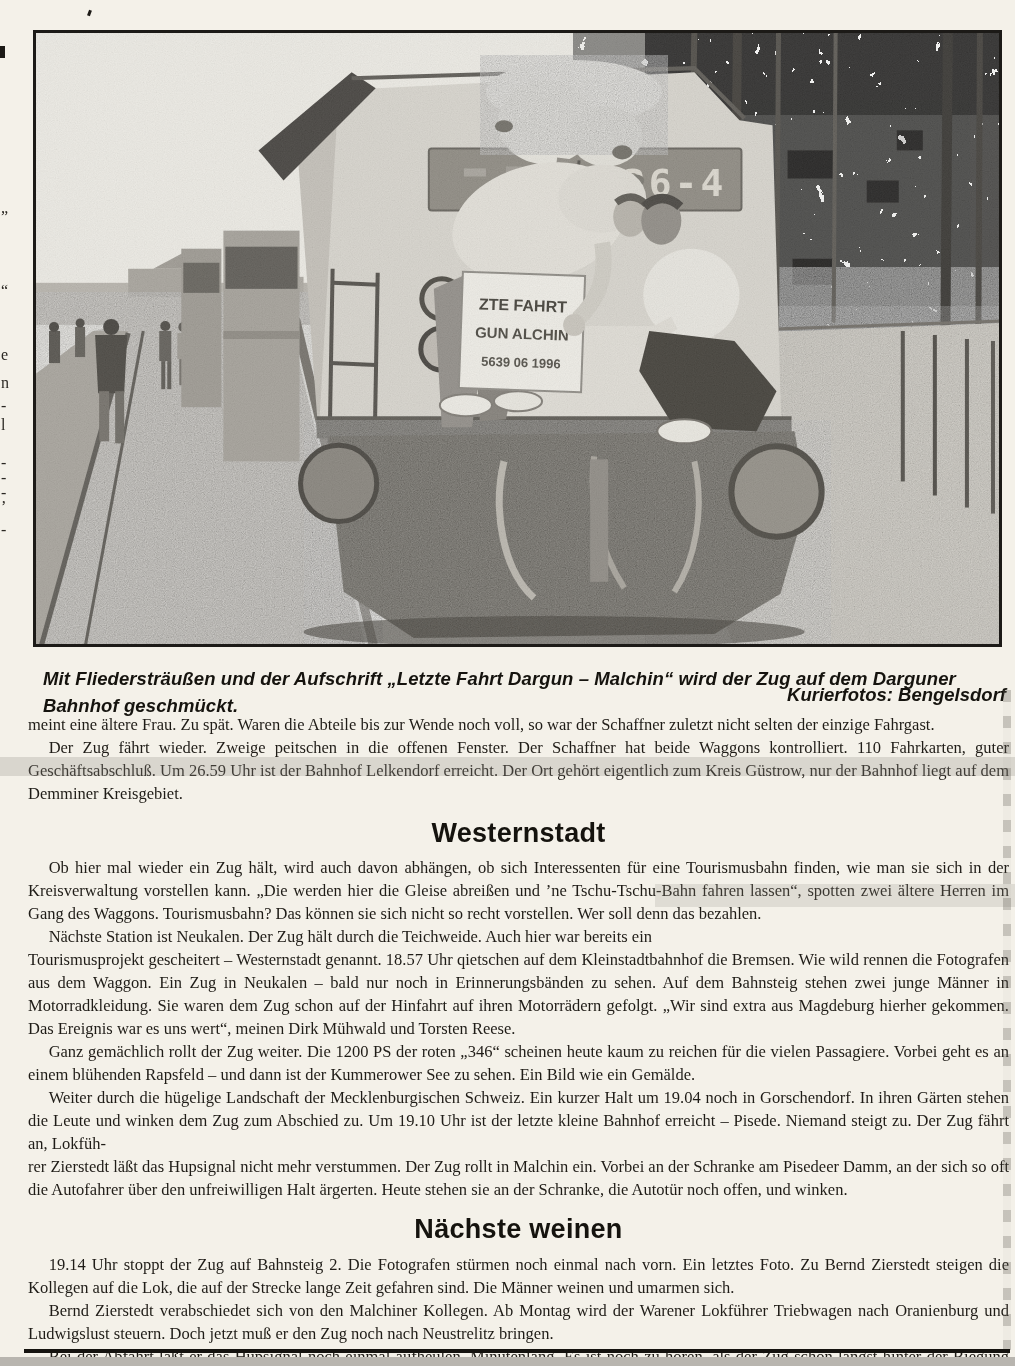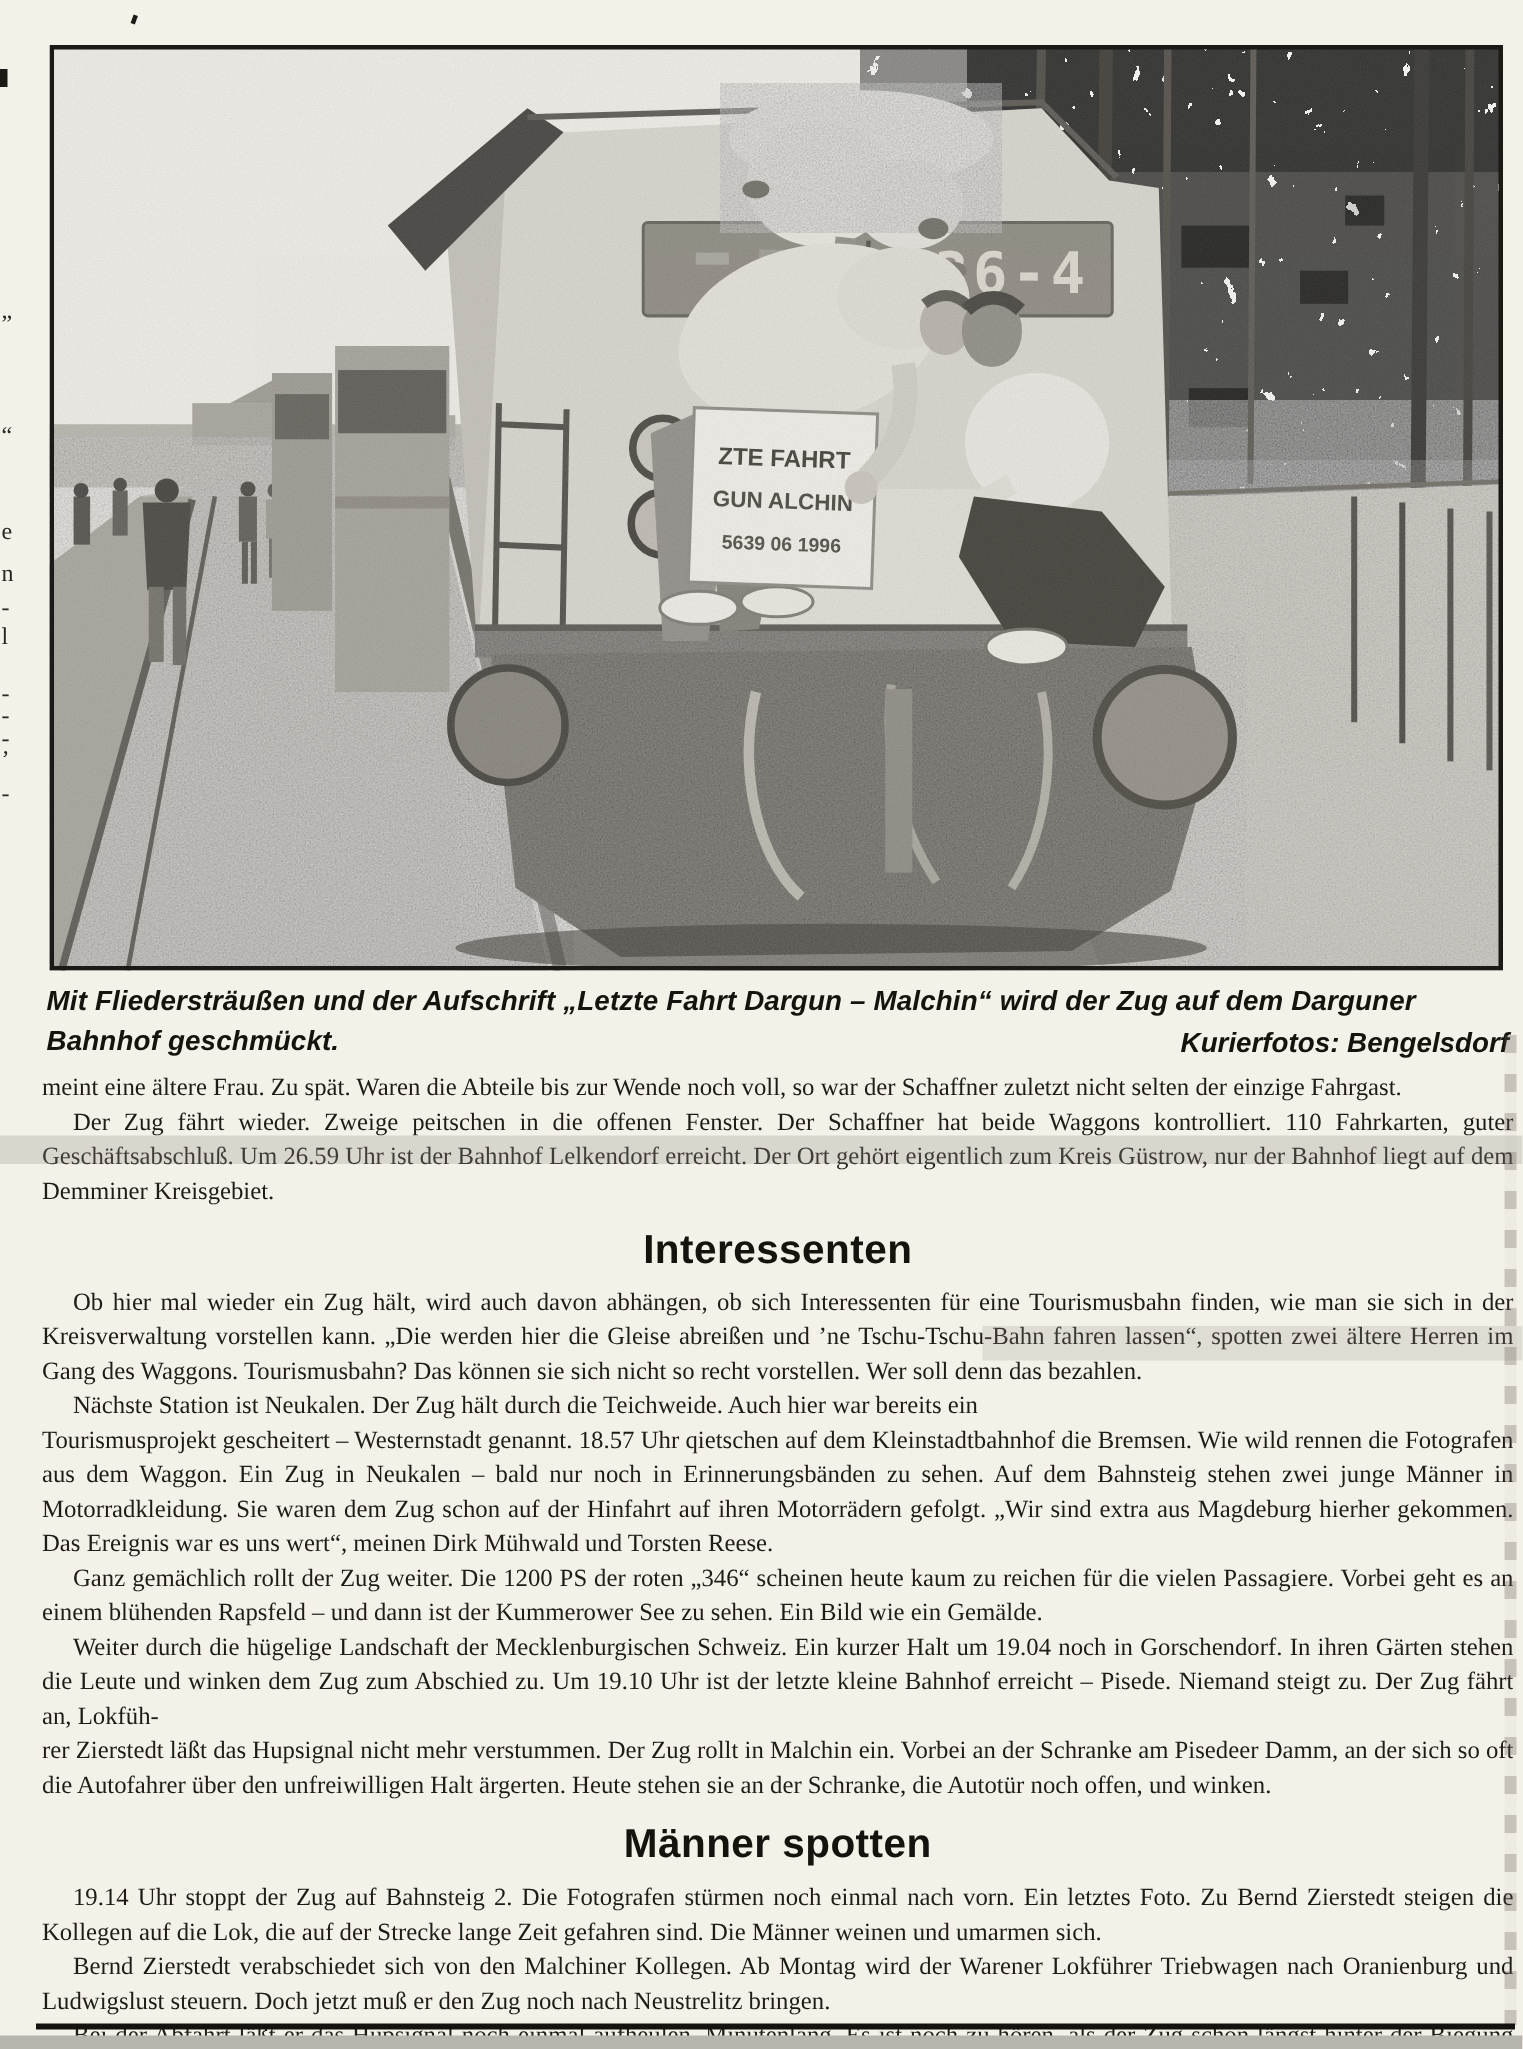--- a/index.html
+++ b/index.html
@@ -28,21 +28,21 @@
     background:repeating-linear-gradient(180deg,rgba(92,88,80,.30) 0 12px,rgba(92,88,80,.04) 12px 26px);
   }
 
   
   .photo{position:absolute;left:33px;top:30px;width:969px;height:617px;}
   .photo svg{display:block;width:100%;height:100%;}
 
   
   .caption{position:absolute;left:31px;top:653px;width:977px;height:58px;}
   .cap-text{
-    margin:0;font:italic 700 18.5px/27px "Liberation Sans", sans-serif;
+    margin:12px;font:italic 700 18.5px/27px "Liberation Sans", sans-serif;
     color:#15130e;letter-spacing:.1px;
   }
   .cap-credit{
     position:absolute;right:2px;top:28px;margin:0;
     font:italic 700 18.5px/27px "Liberation Sans", sans-serif;color:#15130e;
   }
 
   
   .article{
     position:absolute;left:28px;top:713px;width:981px;height:646px;
@@ -279,32 +279,32 @@
 
   <div class="caption">
     <p class="cap-text">Mit Fliedersträußen und der Aufschrift „Letzte Fahrt Dargun – Malchin“ wird der Zug auf dem Darguner Bahnhof geschmückt.</p>
     <p class="cap-credit">Kurierfotos: Bengelsdorf</p>
   </div>
 
   <section class="article">
     <div class="col">
       <p class="para">meint eine ältere Frau. Zu spät. Waren die Abteile bis zur Wende noch voll, so war der Schaffner zuletzt nicht selten der einzige Fahrgast.</p>
       <p class="para ind">Der Zug fährt wieder. Zweige peitschen in die offenen Fenster. Der Schaffner hat beide Waggons kontrolliert. 110 Fahrkarten, guter Geschäftsabschluß. Um 26.59 Uhr ist der Bahnhof Lelkendorf erreicht. Der Ort gehört eigentlich zum Kreis Güstrow, nur der Bahnhof liegt auf dem Demminer Kreisgebiet.</p>
-      <h2 class="headline">Interessenten</h2>
+      <h2 class="headline">Westernstadt</h2>
       <p class="para ind">Ob hier mal wieder ein Zug hält, wird auch davon abhängen, ob sich Interessenten für eine Tourismusbahn finden, wie man sie sich in der Kreisverwaltung vorstellen kann. „Die werden hier die Gleise abreißen und ’ne Tschu-Tschu-Bahn fahren lassen“, spotten zwei ältere Herren im Gang des Waggons. Tourismusbahn? Das können sie sich nicht so recht vorstellen. Wer soll denn das bezahlen.</p>
       <p class="para ind">Nächste Station ist Neukalen. Der Zug hält durch die Teichweide. Auch hier war bereits ein</p>
     </div>
     <div class="col">
       <p class="para">Tourismusprojekt gescheitert – Westernstadt genannt. 18.57 Uhr qietschen auf dem Kleinstadtbahnhof die Bremsen. Wie wild rennen die Fotografen aus dem Waggon. Ein Zug in Neukalen – bald nur noch in Erinnerungsbänden zu sehen. Auf dem Bahnsteig stehen zwei junge Männer in Motorradkleidung. Sie waren dem Zug schon auf der Hinfahrt auf ihren Motorrädern gefolgt. „Wir sind extra aus Magdeburg hierher gekommen. Das Ereignis war es uns wert“, meinen Dirk Mühwald und Torsten Reese.</p>
       <p class="para ind">Ganz gemächlich rollt der Zug weiter. Die 1200 PS der roten „346“ scheinen heute kaum zu reichen für die vielen Passagiere. Vorbei geht es an einem blühenden Rapsfeld – und dann ist der Kummerower See zu sehen. Ein Bild wie ein Gemälde.</p>
       <p class="para ind">Weiter durch die hügelige Landschaft der Mecklenburgischen Schweiz. Ein kurzer Halt um 19.04 noch in Gorschendorf. In ihren Gärten stehen die Leute und winken dem Zug zum Abschied zu. Um 19.10 Uhr ist der letzte kleine Bahnhof erreicht – Pisede. Niemand steigt zu. Der Zug fährt an, Lokfüh-</p>
     </div>
     <div class="col">
       <p class="para">rer Zierstedt läßt das Hupsignal nicht mehr verstummen. Der Zug rollt in Malchin ein. Vorbei an der Schranke am Pisedeer Damm, an der sich so oft die Autofahrer über den unfreiwilligen Halt ärgerten. Heute stehen sie an der Schranke, die Autotür noch offen, und winken.</p>
-      <h2 class="headline">Männer spotten</h2>
+      <h2 class="headline">Nächste weinen</h2>
       <p class="para ind">19.14 Uhr stoppt der Zug auf Bahnsteig 2. Die Fotografen stürmen noch einmal nach vorn. Ein letztes Foto. Zu Bernd Zierstedt steigen die Kollegen auf die Lok, die auf der Strecke lange Zeit gefahren sind. Die Männer weinen und umarmen sich.</p>
       <p class="para ind">Bernd Zierstedt verabschiedet sich von den Malchiner Kollegen. Ab Montag wird der Warener Lokführer Triebwagen nach Oranienburg und Ludwigslust steuern. Doch jetzt muß er den Zug noch nach Neustrelitz bringen.</p>
       <p class="para ind">Bei der Abfahrt läßt er das Hupsignal noch einmal aufheulen. Minutenlang. Es ist noch zu hören, als der Zug schon längst hinter der Biegung verschwunden ist.</p>
     </div>
   </section>
 
   <div class="band band1"></div>
   <div class="band band2"></div>
   <div class="band edge-right"></div>
   <div class="bottom-rule"></div>

